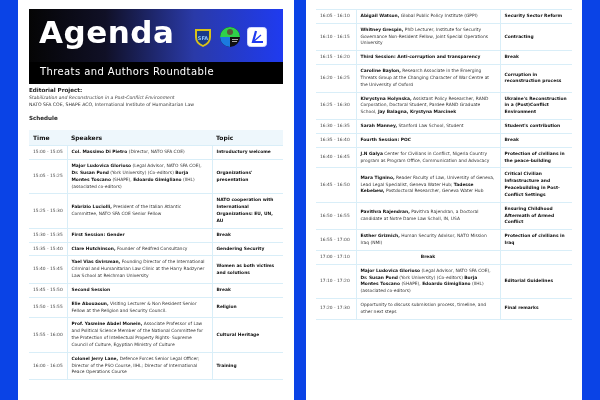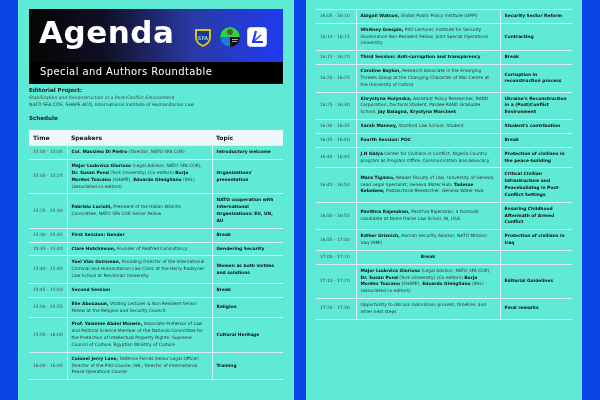--- a/index.html
+++ b/index.html
@@ -7,21 +7,21 @@
   body {
     background: #0a43e6;
     font-family: "DejaVu Sans", sans-serif;
     color: #111;
     position: relative;
   }
   .page {
     position: absolute;
     top: 0;
     height: 400px;
-    background: #5eead4;
+    background: #ffffff;
     overflow: hidden;
   }
   .page-left { left: 18px; width: 276px; }
   .page-right { left: 306px; width: 276px; }
 
   .banner {
     position: absolute;
     left: 11px; top: 9px;
     width: 254px; height: 75px;
   }
@@ -106,21 +106,21 @@
           <rect x="13" y="15" width="5" height="1" fill="#aaa"></rect>
         </svg>
         <svg class="logo" viewBox="0 0 22 22">
           <rect x="1.5" y="1.5" width="19" height="19" rx="3" fill="#ffffff" stroke="#cfd8ff" stroke-width="1"></rect>
           <path d="M10 5 L7 16 L17 16" stroke="#1f3bf0" stroke-width="2.2" fill="none"></path>
           <path d="M7 16 L15 9" stroke="#1f3bf0" stroke-width="1.2" fill="none"></path>
         </svg>
       </div>
     </div>
     <div class="banner-bottom">
-      <div class="banner-subtitle">Special and Authors Roundtable</div>
+      <div class="banner-subtitle">Threats and Authors Roundtable</div>
     </div>
   </div>
 
   <div class="editorial">
     <div class="label">Editorial Project:</div>
     <div class="project">Stabilization and Reconstruction in a Post-Conflict Environment</div>
     <div class="orgs">NATO SFA COE, SHAPE ACO, International Institute of Humanitarian Law</div>
   </div>
   <div class="schedule-label">Schedule</div>
 

